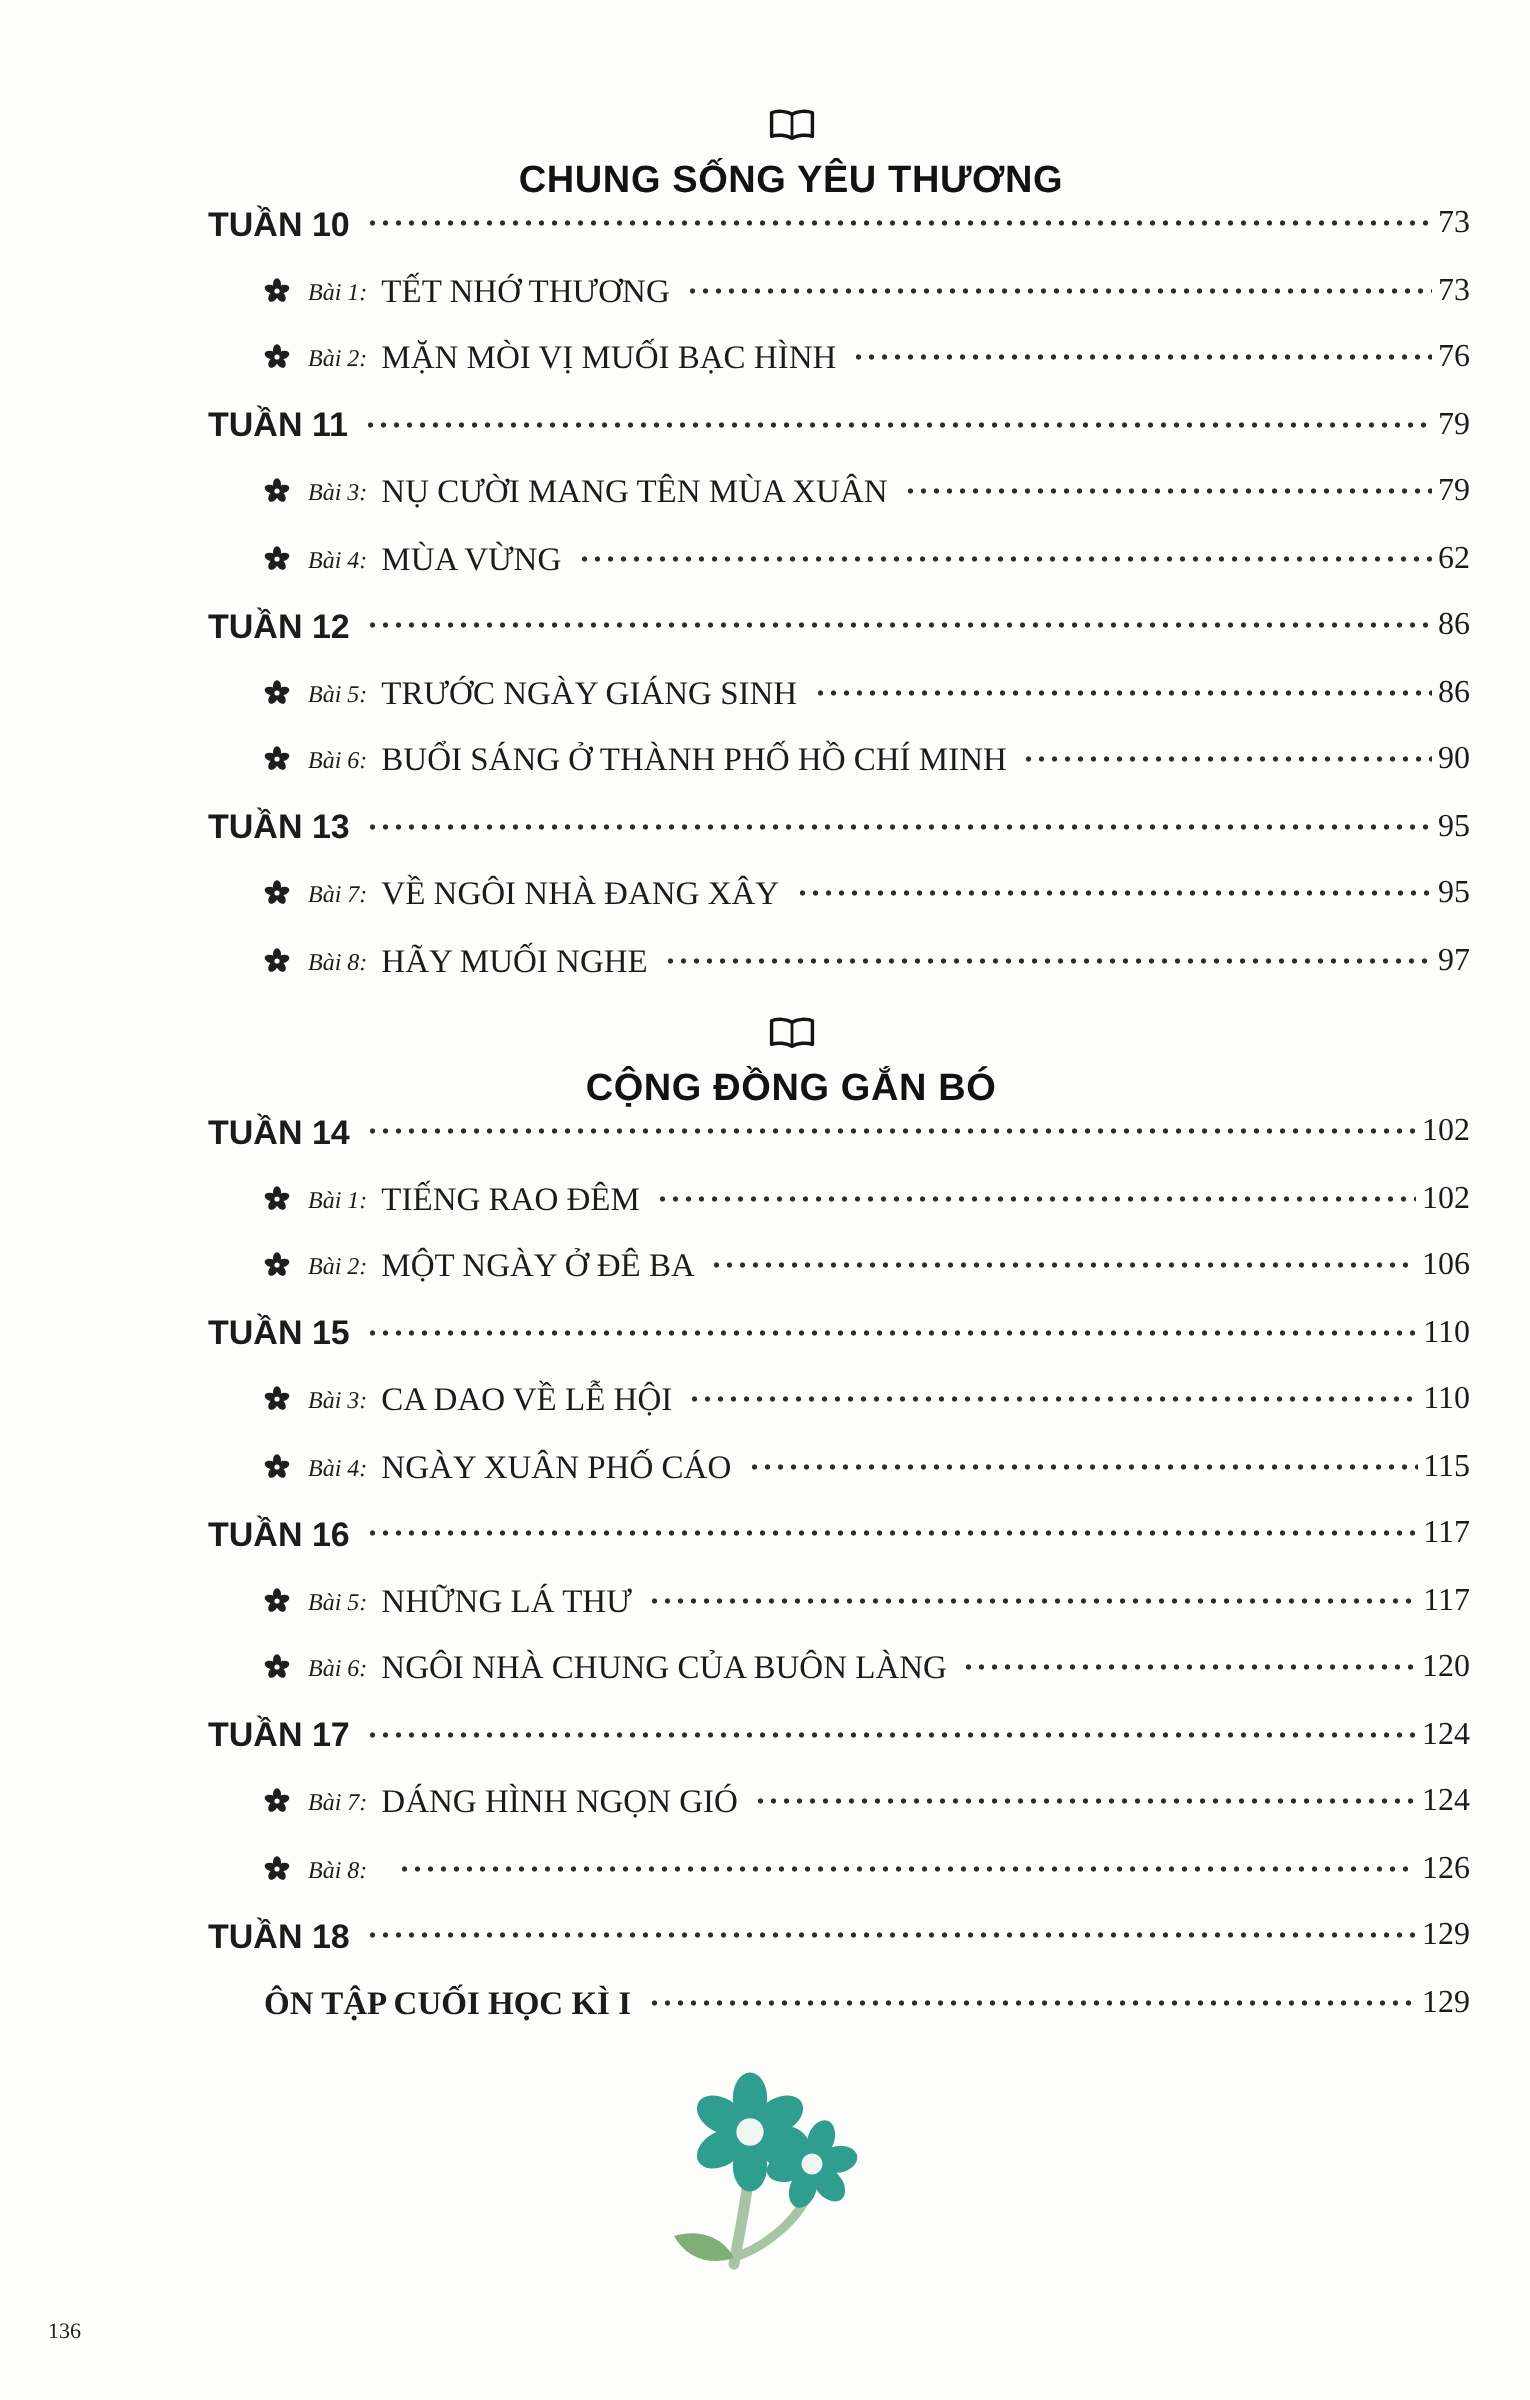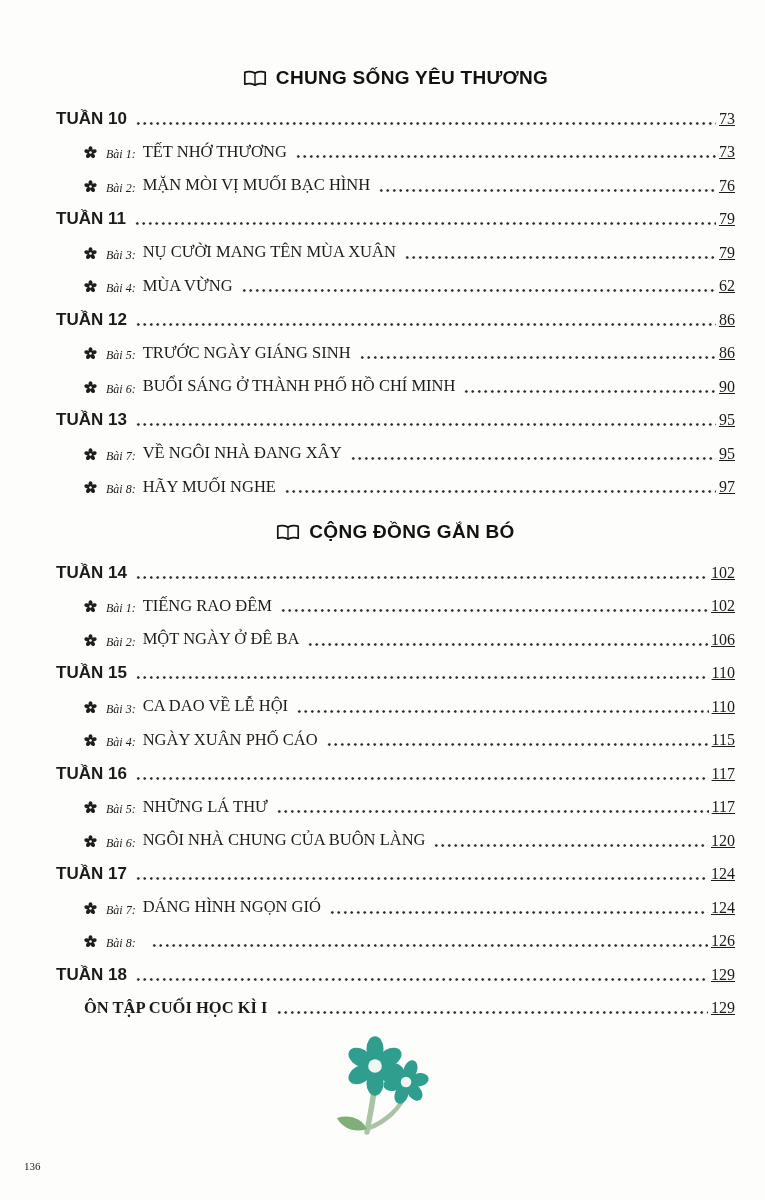--- a/index.html
+++ b/index.html
@@ -24,28 +24,30 @@
     display: flex;
     align-items: center;
     justify-content: center;
     gap: 9px;
     height: 40px;
     font-family: "Liberation Sans", "DejaVu Sans", sans-serif;
     font-weight: bold;
     font-size: 19px;
     letter-spacing: 0.3px;
     color: #121212;
+    flex-direction: column;
   }
   .section-title.later { margin-top: 12px; }
   .section-title .icon svg { display: block; }
   .row {
     display: flex;
-    align-items: flex-end;
+    align-items: center;
     height: 33.5px;
     padding-bottom: 5px;
+    margin-left: 48px;
   }
   .row.lesson, .row.plain { padding-left: 28px; }
   .week-label {
     font-family: "Liberation Sans", "DejaVu Sans", sans-serif;
     font-weight: bold;
     font-size: 17px;
     line-height: 1;
     white-space: nowrap;
   }
   .icon.bullet { margin-right: 9px; margin-bottom: 1px; line-height: 0; }
@@ -71,21 +73,20 @@
     background-image: radial-gradient(circle, #2e2e2e 1.15px, transparent 1.45px);
     background-size: 6.5px 5px;
     background-repeat: repeat-x;
     background-position: 0 100%;
   }
   .pageno {
     font-size: 16px;
     line-height: 1;
     text-align: right;
     white-space: nowrap;
-    text-decoration: underline;
   }
   .decoration {
     position: absolute;
     left: 50%;
     top: 1032px;
     transform: translateX(-50%);
     line-height: 0;
   }
   .folio {
     position: absolute;

